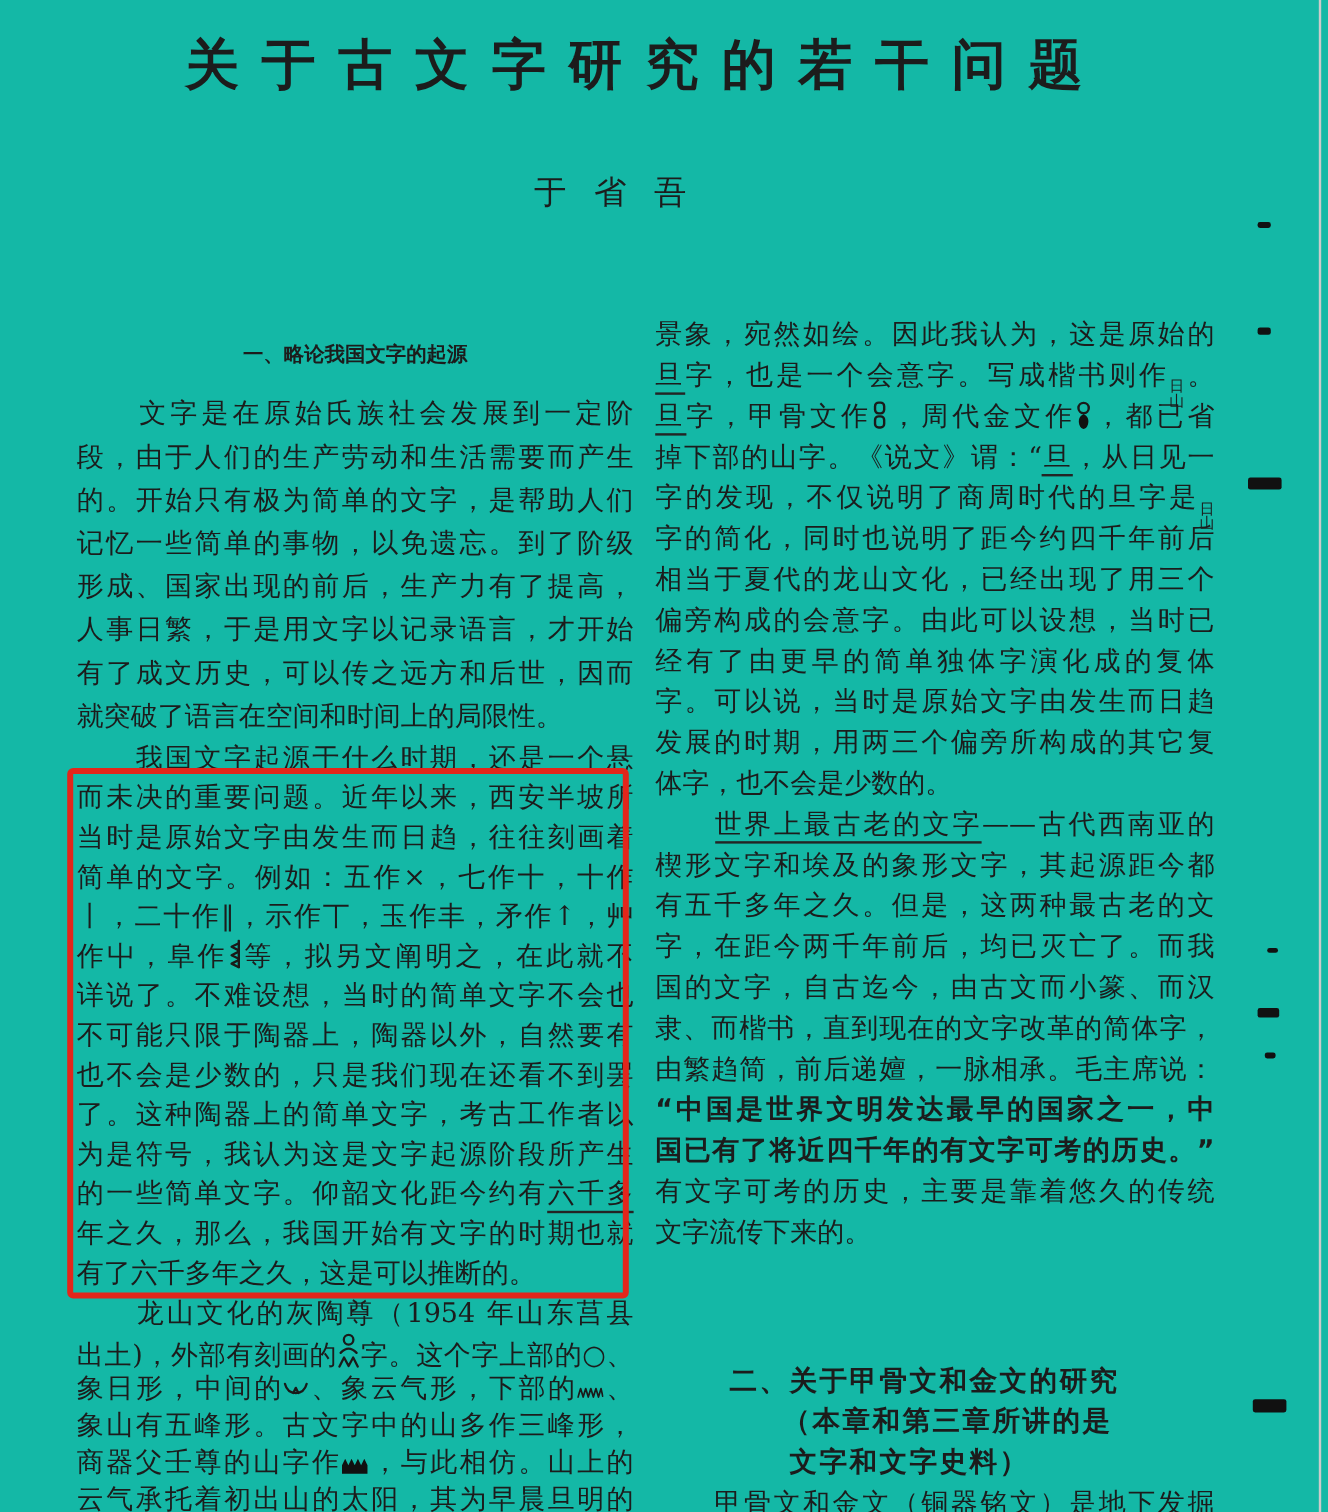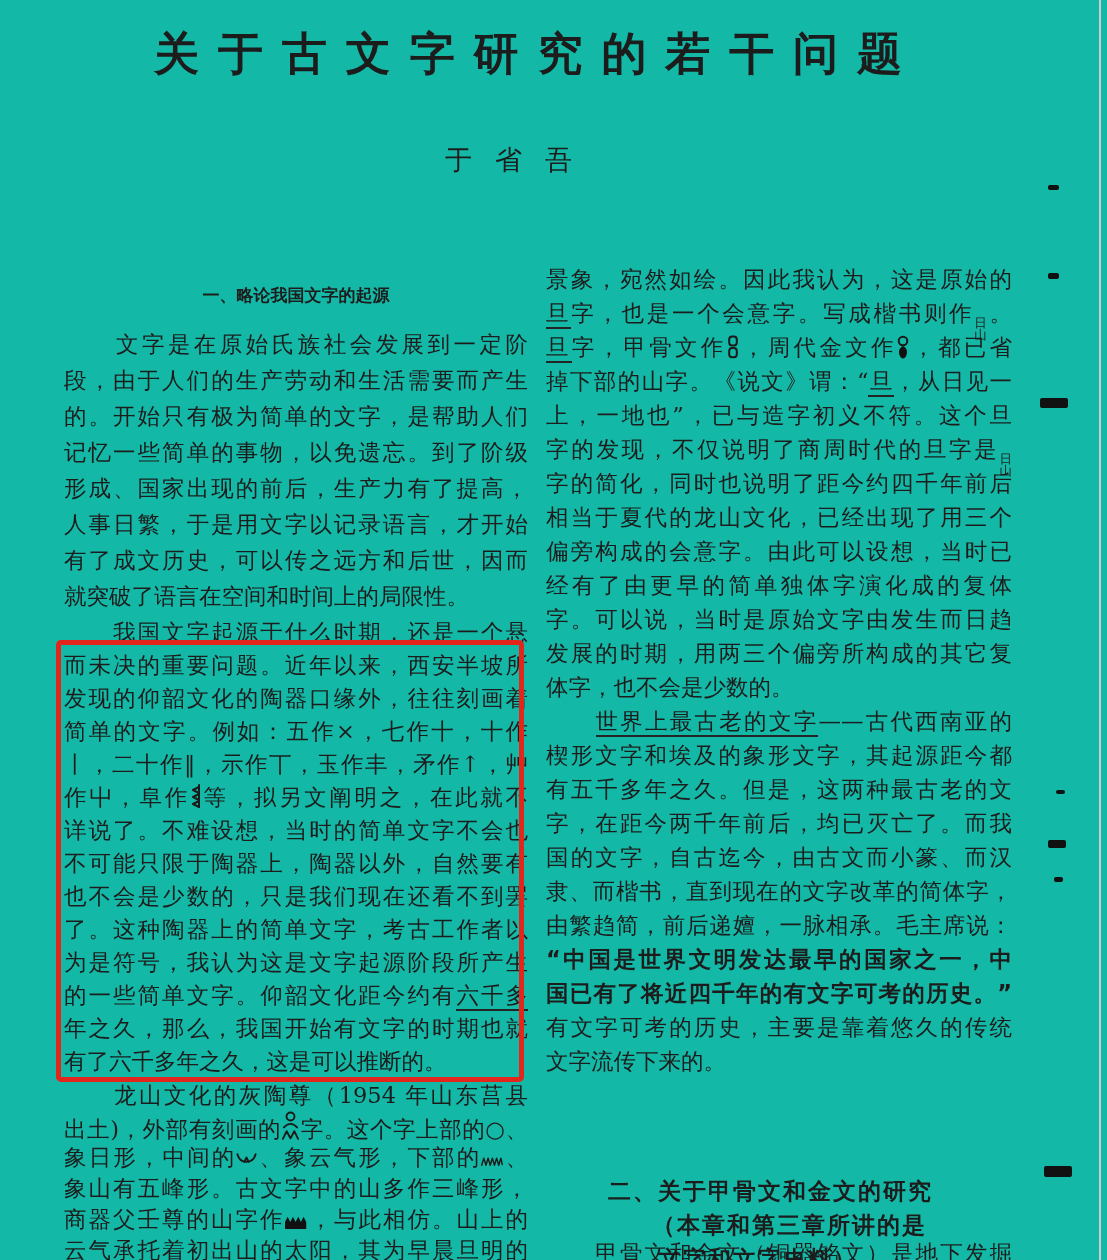--- a/index.html
+++ b/index.html
@@ -19,21 +19,21 @@
   .line.short{text-align:left;text-align-last:left;}
   .p1 .line{height:36px;line-height:36px;}
   .p2 .line{height:33px;line-height:33px;}
   .p3 .line{height:31px;line-height:31px;}
   .rbody .line{height:34px;line-height:34px;}
   
   .sec-head{font-family:"DejaVu Sans",sans-serif;font-weight:bold;font-size:17px;
             text-align:center;white-space:nowrap;}
   .sec2 .line{height:34px;line-height:34px;text-align:left;text-align-last:left;
               font-family:"DejaVu Sans",sans-serif;font-weight:bold;font-size:23px;}
-  .sec2 .line:nth-child(1){padding-left:62px;letter-spacing:2px;margin-top:40px;}
+  .sec2 .line:nth-child(1){padding-left:62px;letter-spacing:2px;}
   .sec2 .line:nth-child(2){padding-left:106px;letter-spacing:2px;}
   .sec2 .line:nth-child(3){padding-left:112px;letter-spacing:2px;}
   .lastline .line{height:34px;line-height:34px;}
   
   .u{border-bottom:2.5px solid #242424;padding-bottom:1px;}
   .b{font-weight:bold;font-family:"DejaVu Sans",sans-serif;}
   .g{display:inline-block;vertical-align:-3px;}
   .g svg{display:block;}
   .stackg{display:inline-flex;flex-direction:column;align-items:center;justify-content:center;
           vertical-align:-6px;line-height:1;}
@@ -61,21 +61,21 @@
         <div class="line">的。开始只有极为简单的文字，是帮助人们</div>
         <div class="line">记忆一些简单的事物，以免遗忘。到了阶级</div>
         <div class="line">形成、国家出现的前后，生产力有了提高，</div>
         <div class="line">人事日繁，于是用文字以记录语言，才开始</div>
         <div class="line">有了成文历史，可以传之远方和后世，因而</div>
         <div class="line short">就突破了语言在空间和时间上的局限性。</div>
       </div>
     <div class="block p2" style="top:616px;">
         <div class="line">　　我国文字起源于什么时期，还是一个悬</div>
         <div class="line">而未决的重要问题。近年以来，西安半坡所</div>
-        <div class="line">发现的仰韶文化的陶器口缘外，往往刻画着</div>
+        <div class="line">当时是原始文字由发生而日趋，往往刻画着</div>
         <div class="line">简单的文字。例如：五作×，七作十，十作</div>
         <div class="line">丨，二十作‖，示作丅，玉作丰，矛作↑，艸</div>
         <div class="line">作屮，阜作<span class="g" style="vertical-align:-3px;"><svg width="11" height="24" viewBox="0 0 11 24">
               <path d="M9,1 L9,23" stroke="#1a1a1a" stroke-width="2" fill="none" stroke-linecap="round" stroke-linejoin="round"></path>
               <path d="M9,3 L3,6 L9,9" stroke="#1a1a1a" stroke-width="2" fill="none" stroke-linecap="round" stroke-linejoin="round"></path>
               <path d="M9,10 L3,13 L9,16" stroke="#1a1a1a" stroke-width="2" fill="none" stroke-linecap="round" stroke-linejoin="round"></path>
               <path d="M9,17 L3,20 L9,23" stroke="#1a1a1a" stroke-width="2" fill="none" stroke-linecap="round" stroke-linejoin="round"></path>
             </svg></span>等，拟另文阐明之，在此就不</div>
         <div class="line">详说了。不难设想，当时的简单文字不会也</div>
         <div class="line">不可能只限于陶器上，陶器以外，自然要有</div>
@@ -115,21 +115,20 @@
             <span>山</span>
           </span>。</div>
         <div class="line"><span class="u">旦</span>字，甲骨文作<span class="g" style="vertical-align:-4px;"><svg width="12" height="24" viewBox="0 0 12 24">
               <rect x="2.2" y="1.5" width="7.6" height="9" rx="3" stroke="#1a1a1a" stroke-width="2" fill="none" stroke-linecap="round" stroke-linejoin="round"></rect>
               <rect x="2.2" y="13" width="7.6" height="9.3" rx="3" stroke="#1a1a1a" stroke-width="2" fill="none" stroke-linecap="round" stroke-linejoin="round"></rect>
             </svg></span>，周代金文作<span class="g" style="vertical-align:-4px;"><svg width="12" height="24" viewBox="0 0 12 24">
               <circle cx="6" cy="6" r="4.3" stroke="#1a1a1a" stroke-width="2" fill="none" stroke-linecap="round" stroke-linejoin="round"></circle>
               <path d="M6,11 C9.8,12.8 10.6,16.5 9.6,19.8 Q8.4,23.4 6,23.4 Q3.6,23.4 2.4,19.8 C1.4,16.5 2.2,12.8 6,11 Z" fill="#111"></path>
             </svg></span>，都已省</div>
         <div class="line">掉下部的山字。《说文》谓：“<span class="u">旦</span>，从日见一</div>
-        <div class="line">上，一地也”，已与造字初义不符。这个旦</div>
         <div class="line">字的发现，不仅说明了商周时代的旦字是<span class="stackg">
             <span>日</span>
             <span>山</span>
           </span></div>
         <div class="line">字的简化，同时也说明了距今约四千年前后</div>
         <div class="line">相当于夏代的龙山文化，已经出现了用三个</div>
         <div class="line">偏旁构成的会意字。由此可以设想，当时已</div>
         <div class="line">经有了由更早的简单独体字演化成的复体</div>
         <div class="line">字。可以说，当时是原始文字由发生而日趋</div>
         <div class="line">发展的时期，用两三个偏旁所构成的其它复</div>

